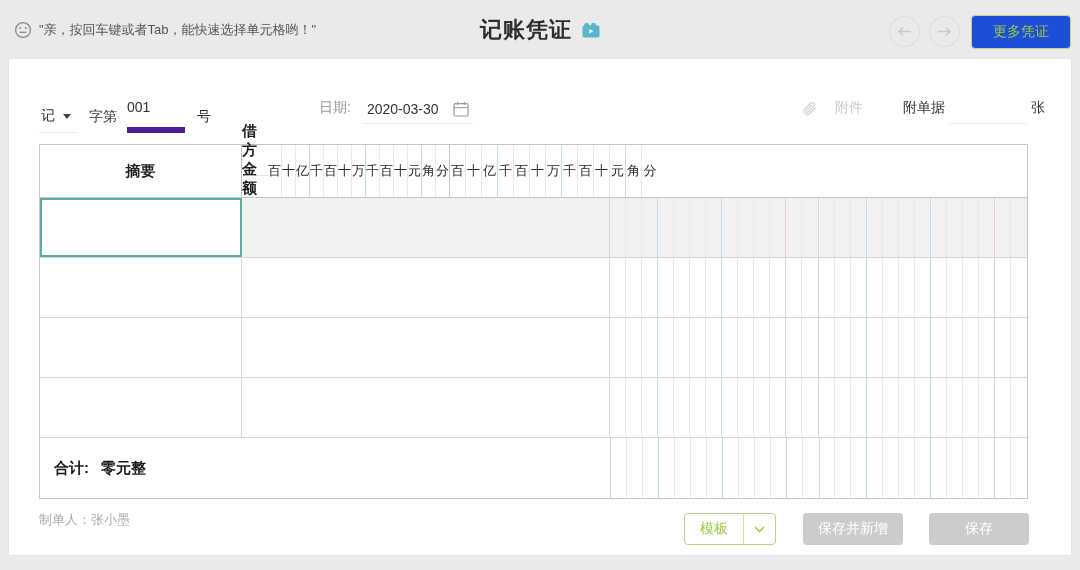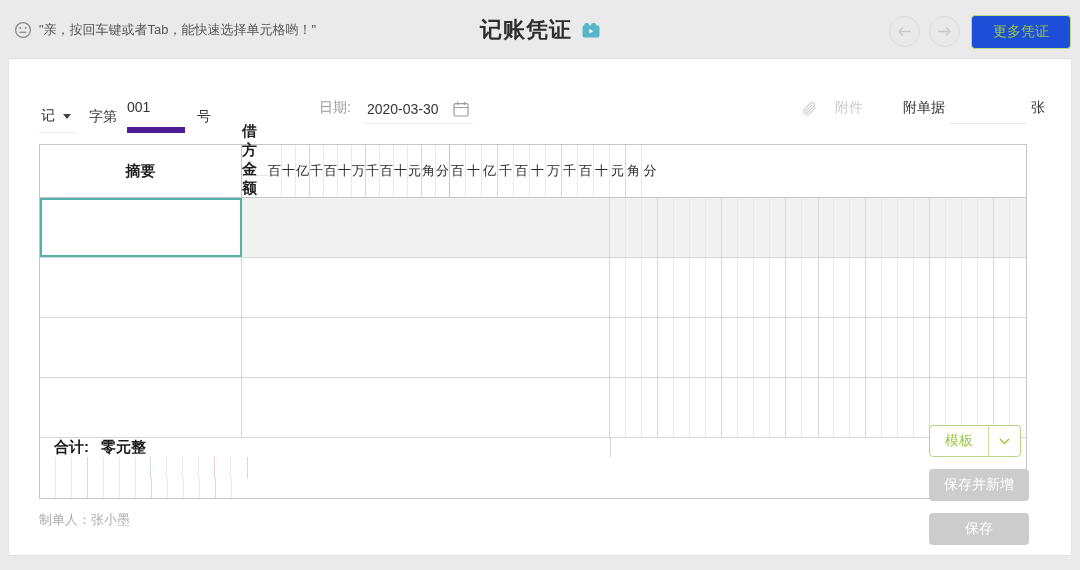--- a/index.html
+++ b/index.html
@@ -47,32 +47,32 @@
   .th-amount { width: 208px; display: flex; flex-direction: row; }
   .th-amount.debit { border-right: 1px solid #c6c6c6; }
   .th-amount-label { height: 31px; display: flex; align-items: center; justify-content: center; font-weight: bold; font-size: 15px; color: #1f1f1f; border-bottom: 1px solid #e3e3e3; }
   .digit-grid { display: grid; grid-template-columns: repeat(13, 1fr); height: 100%; flex: 1; }
   .dc { border-right: 1px solid #e9e9e9; height: 100%; }
   .dc.c2, .dc.c6 { border-right-color: #c5dbeb; }
   .dc.c10 { border-right-color: #eccccc; }
   .dc.c12 { border-right: none; }
   .digit-grid.hdr .dc { display: flex; align-items: center; justify-content: center; font-size: 13px; color: #2a2a2a; }
   .trow { display: flex; height: 60px; border-bottom: 1px solid #d6d6d6; }
-  .trow:last-child { border-bottom: none; flex-direction: column; }
+  .trow:last-child { border-bottom: none; }
   .td-summary { width: 202px; border-right: 1px solid #d6d6d6; cursor: text; }
   .td-summary.selected { border: 2px solid #56b0a8; background: #fff; }
   .td-account { width: 368px; border-right: 1px solid #d6d6d6; cursor: text; }
   .row-digits { width: 208px; }
   .row-digits.debit { border-right: 1px solid #d6d6d6; }
   .trow.active .td-account, .trow.active .row-digits { background: #f1f1f1; }
   .td-total { width: 571px; border-right: 1px solid #d6d6d6; display: flex; align-items: center; padding-left: 14px; font-weight: bold; font-size: 15px; color: #1a1a1a; gap: 12px; }
 
   
   .preparer { position: absolute; left: 30px; bottom: 26px; font-size: 13px; color: #ababab; display: flex; }
-  .footer-buttons { position: absolute; right: 42px; bottom: 10px; display: flex; gap: 12px; align-items: flex-start; flex-direction: column; }
+  .footer-buttons { position: absolute; right: 42px; bottom: 10px; display: flex; gap: 26px; align-items: center; }
   .btn-template { height: 32px; border: 1px solid #b7d483; border-radius: 4px; background: #fff; display: flex; align-items: stretch; color: #9ac93f; font-size: 14px; cursor: pointer; margin-right: 1px; }
   .btn-template .tlabel { padding: 0 15px; display: flex; align-items: center; }
   .btn-template .tdivider { width: 1px; background: #cfe3a0; }
   .btn-template .tchevron { padding: 0 10px; display: flex; align-items: center; }
   .btn-gray { height: 32px; width: 100px; background: #ccc; color: #fff; border: none; border-radius: 4px; font-size: 14px; cursor: pointer; display: flex; align-items: center; justify-content: center; font-family: inherit; }
 </style>
 </head>
 <body>
 
 <div class="topbar">

